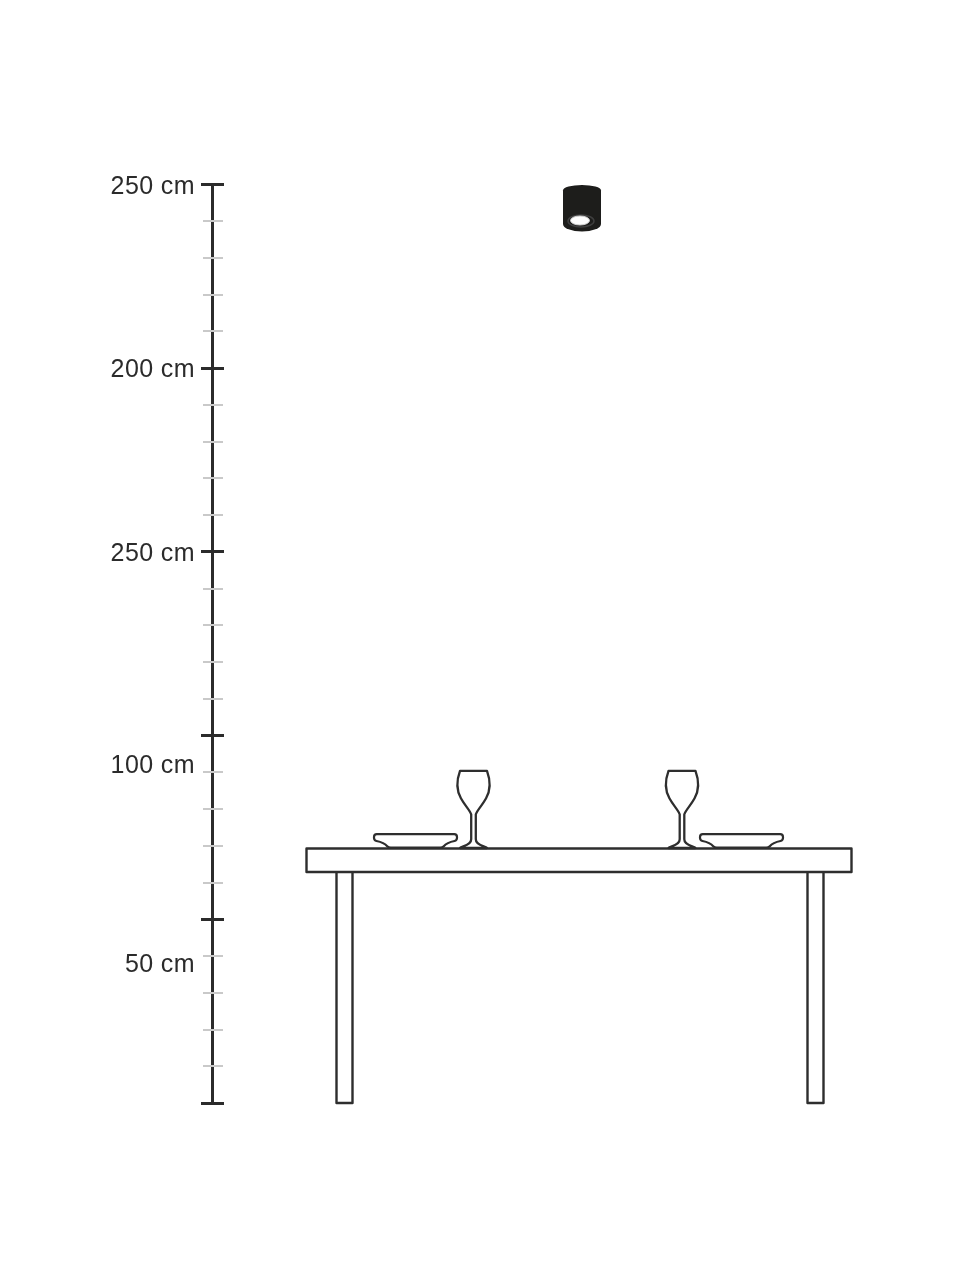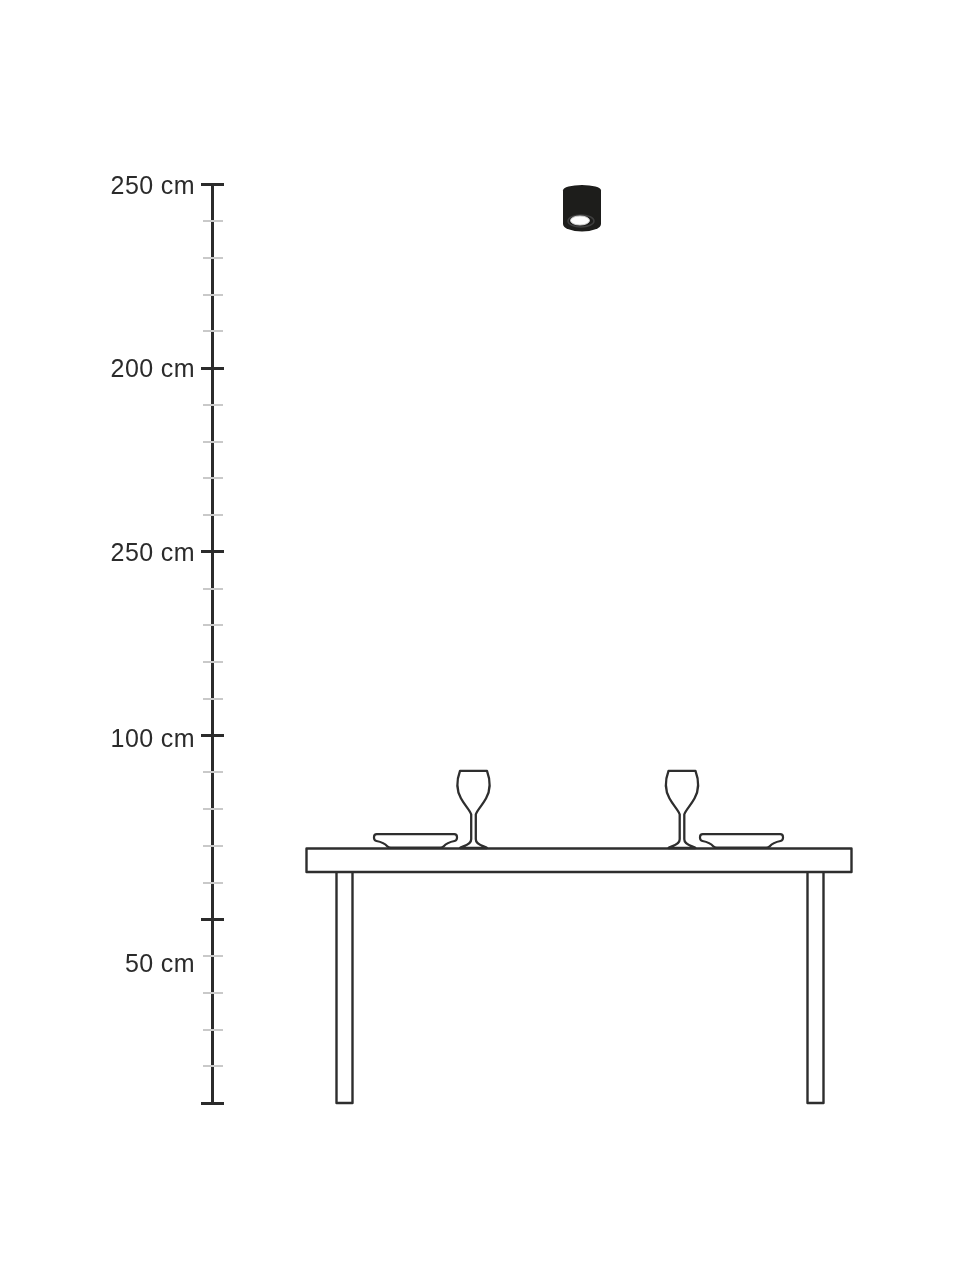--- a/index.html
+++ b/index.html
@@ -57,21 +57,21 @@
       <div class="ruler-tick-minor" style="left: 202.5px; top: 881.56px; width: 20px; height: 2px;"></div>
       <div class="ruler-tick-major" style="left: 201px; top: 917.8px; width: 23px; height: 3px;"></div>
       <div class="ruler-tick-minor" style="left: 202.5px; top: 955.04px; width: 20px; height: 2px;"></div>
       <div class="ruler-tick-minor" style="left: 202.5px; top: 991.78px; width: 20px; height: 2px;"></div>
       <div class="ruler-tick-minor" style="left: 202.5px; top: 1028.52px; width: 20px; height: 2px;"></div>
       <div class="ruler-tick-minor" style="left: 202.5px; top: 1065.26px; width: 20px; height: 2px;"></div>
       <div class="ruler-tick-major" style="left: 201px; top: 1101.5px; width: 23px; height: 3px;"></div>
       <div class="ruler-label" style="right: 765px; top: 168.5px;">250 cm</div>
       <div class="ruler-label" style="right: 765px; top: 352.2px;">200 cm</div>
       <div class="ruler-label" style="right: 765px; top: 535.9px;">250 cm</div>
-      <div class="ruler-label" style="right: 765px; top: 722px;">100 cm</div>
+      <div class="ruler-label" style="right: 765px; top: 748px;">100 cm</div>
       <div class="ruler-label" style="right: 765px; top: 947px;">50 cm</div>
     </div>
 
   <svg id="scene" viewBox="0 0 960 1280" aria-hidden="true">
 
     <g>
       <path d="M563,190.5 A19,5.5 0 0 1 601,190.5 L601,224 A19,7.5 0 0 1 563,224 Z" fill="var(--lamp, #1d1d1b)" stroke="none"></path>
       <ellipse cx="581" cy="221" rx="13" ry="6" fill="none" stroke="#3f3f3f" stroke-width="1.4"></ellipse>
       <ellipse cx="580" cy="220.5" rx="9.5" ry="4.5" fill="var(--lens, #fdfdfd)" stroke="#cfcfcf" stroke-width="1"></ellipse>
     </g>

